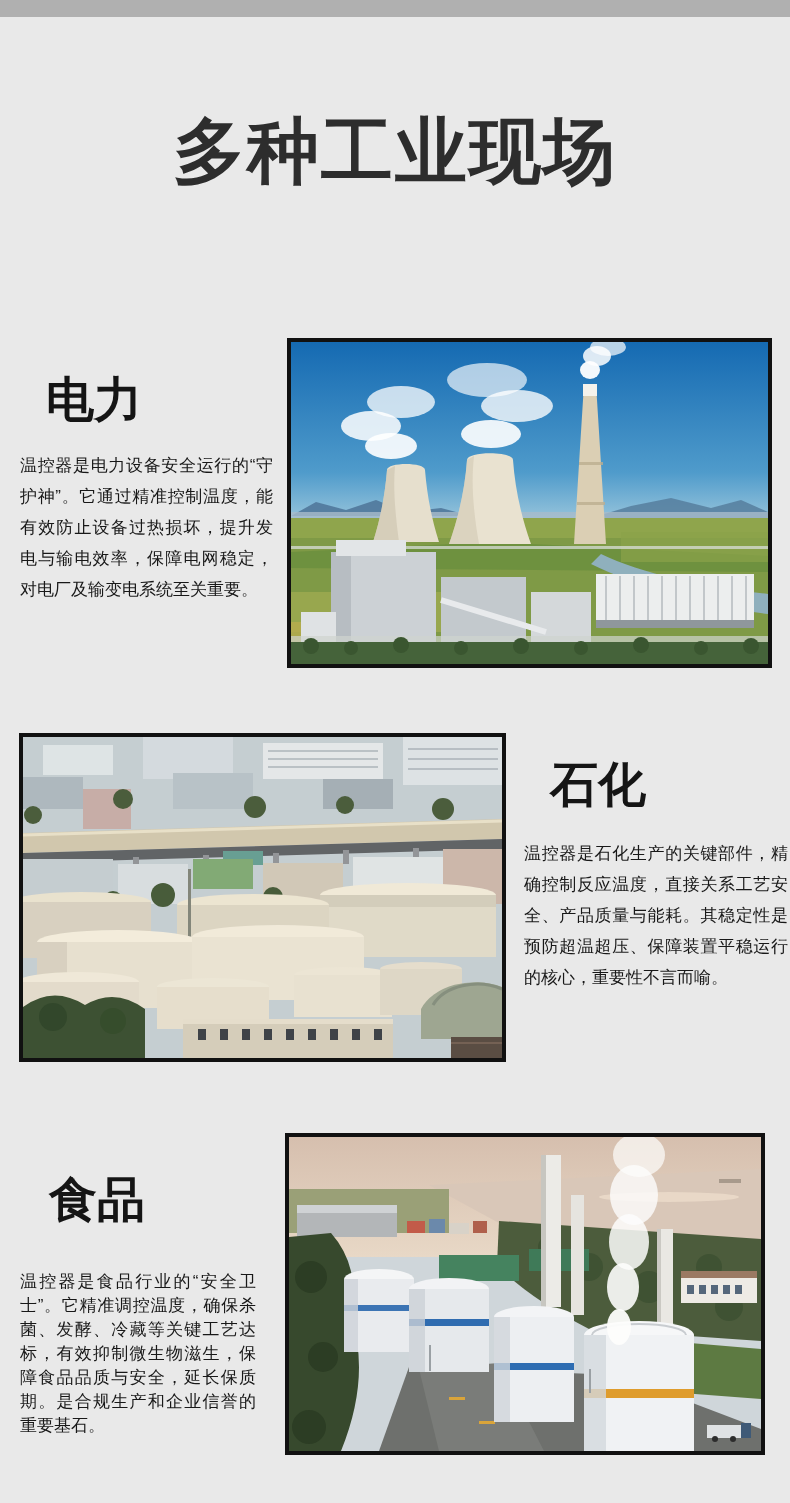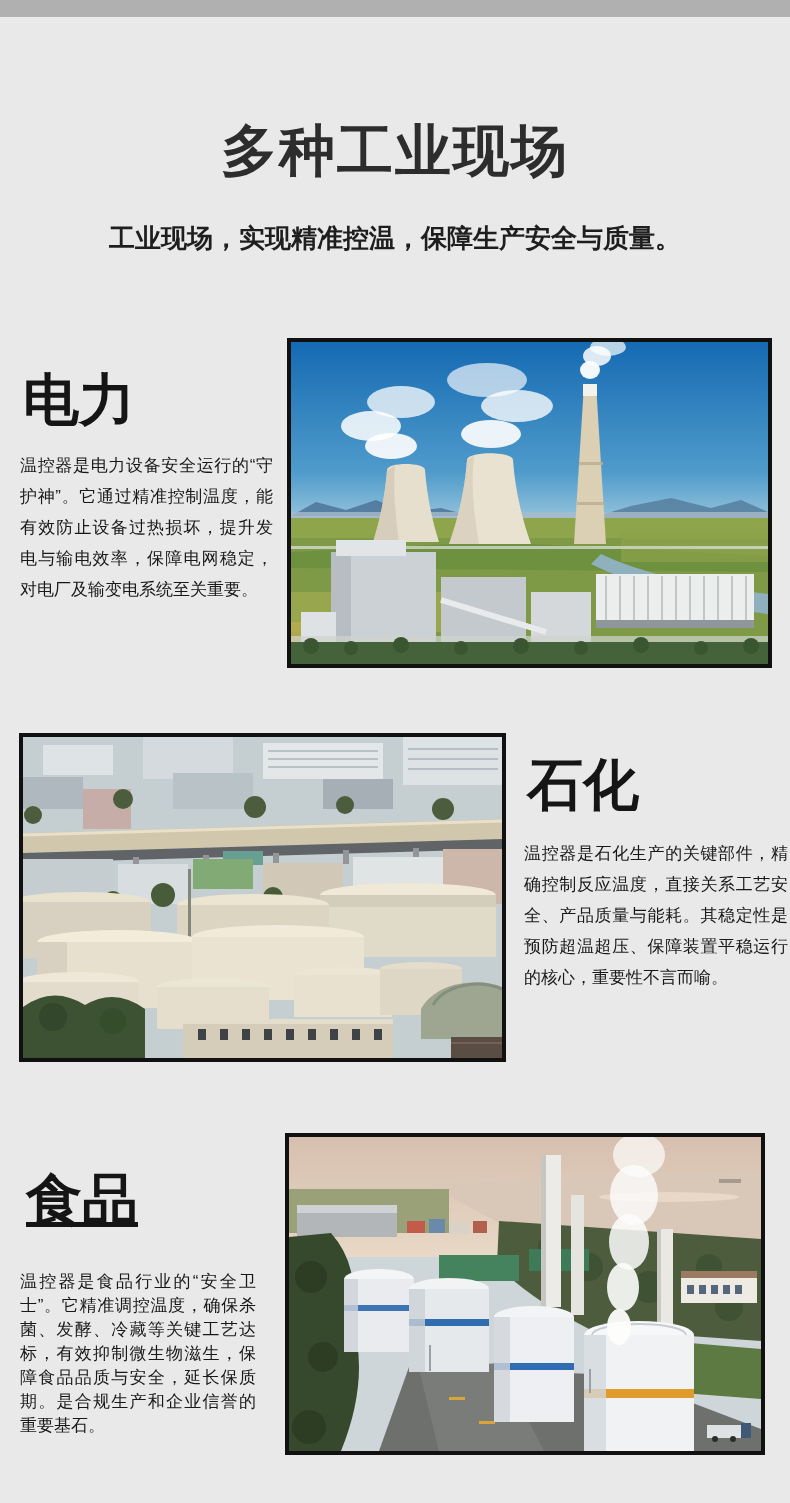--- a/index.html
+++ b/index.html
@@ -11,69 +11,69 @@
     overflow:hidden;
     color:#1a1a1a;
   }
   .topbar{
     position:absolute;left:0;top:0;width:790px;height:17px;
     background:#b0b0b0;
   }
   .page-title{
     position:absolute;left:0;top:96px;width:790px;
     text-align:center;
-    font-size:56px;line-height:110px;
+    font-size:72px;line-height:110px;
     font-weight:900;color:#2d2d2d;
     letter-spacing:2px;
     white-space:nowrap;
   }
   .subtitle{
     position:absolute;left:0;top:218px;width:790px;
     text-align:center;
     font-size:26px;line-height:40px;
     font-weight:600;color:#1e1e1e;
   }
   .sec-heading{
     position:absolute;
-    font-size:56px;line-height:56px;
+    font-size:48px;line-height:56px;
     font-weight:800;color:#151515;
     white-space:nowrap;
+    margin-left:23px;
   }
   .sec-para{
     position:absolute;
     font-size:17px;line-height:31px;
     font-weight:500;color:#181818;
     text-align:justify;
   }
   #heading-power{left:23px;top:372px;}
   #para-power{left:20px;top:450px;width:253px;}
   #heading-petro{left:527px;top:757px;}
   #para-petro{left:524px;top:838px;width:264px;}
-  #heading-food{left:26px;top:1172px;text-decoration:underline;}
+  #heading-food{left:26px;top:1172px;}
   #para-food{left:20px;top:1258px;width:236px;line-height:24px;margin-top:12px;}
   .photo{
     position:absolute;
     border:4px solid #111;
     box-sizing:border-box;
     background:#cfd6da;
   }
   #photo-power{left:287px;top:338px;width:485px;height:330px;}
   #photo-petro{left:19px;top:733px;width:487px;height:329px;}
   #photo-food{left:285px;top:1133px;width:480px;height:322px;}
   .photo svg{display:block;width:100%;height:100%;}
 </style>
 </head>
 <body>
 
 <div class="topbar"></div>
 
 <div class="page-title">多种工业现场</div>
 
 <div class="subtitle">
-  <div>工业现场，实现精准控温，保障生产安全与质量。</div>
 </div>
 
 <div class="sec-heading" id="heading-power">电力</div>
 <div class="sec-para" id="para-power">温控器是电力设备安全运行的“守护神”。它通过精准控制温度，能有效防止设备过热损坏，提升发电与输电效率，保障电网稳定，对电厂及输变电系统至关重要。</div>
 <div class="photo" id="photo-power">
   <svg viewBox="0 0 477 322" preserveAspectRatio="none">
     <defs>
       <linearGradient id="p-sky" x1="0" y1="0" x2="0" y2="1">
         <stop offset="0" stop-color="#156ab2"></stop>
         <stop offset="0.7" stop-color="#4f9bcb"></stop>

